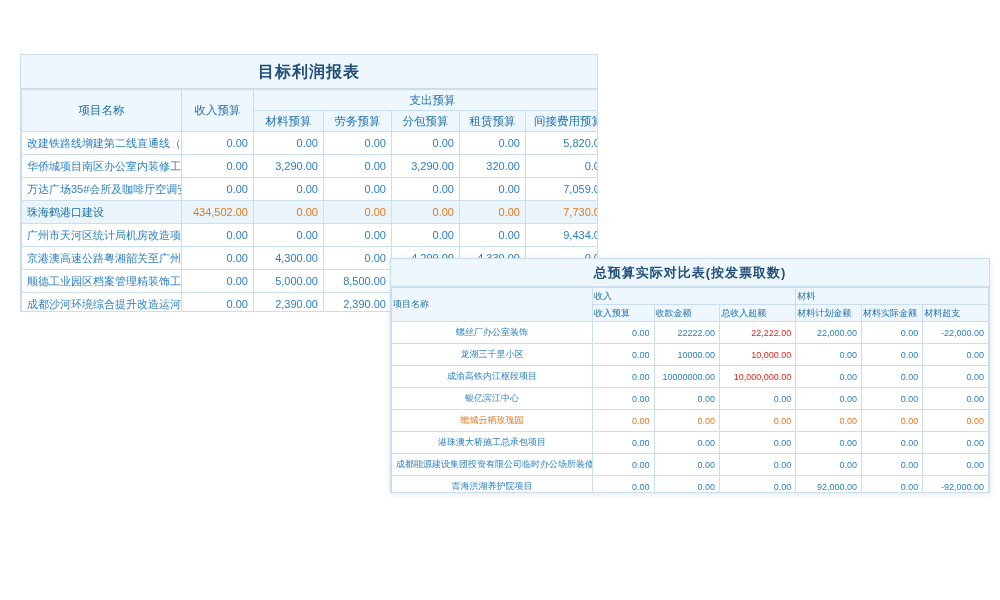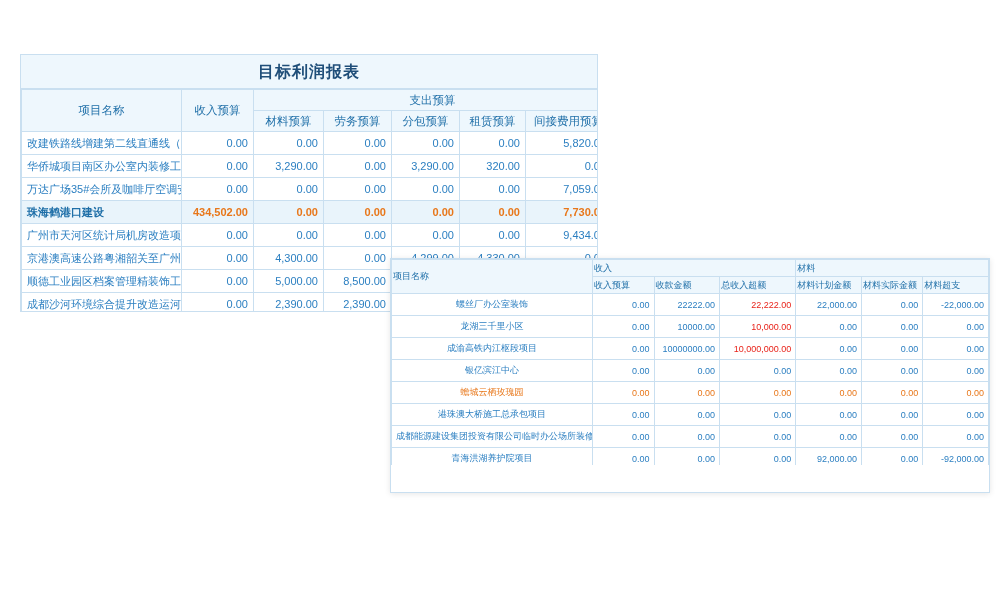--- a/index.html
+++ b/index.html
@@ -102,21 +102,21 @@
     white-space: nowrap;
     overflow: hidden;
   }
   #tbl-profit td.num {
     text-align: right;
     font-family: "Liberation Sans", sans-serif;
   }
   #tbl-profit tr.highlight td {
     background: #e9f4fb;
     color: #e8771a;
-    font-weight: bold;
+    font-weight: normal;
   }
   #tbl-profit tr.highlight td.name {
     color: #1f6fa8;
   }
 
   
   #tbl-compare {
     font-size: 9px;
   }
   #tbl-compare th {
@@ -259,20 +259,21 @@
               <td class="num">0.00</td>
               <td class="num">0.00</td>
               <td class="num">0.00</td>
             </tr>
           </tbody>
       </table>
     </div>
   </div>
 
   <div class="panel" id="panel-compare">
+    <div class="panel-title">总预算实际对比表(按发票取数)</div>
     <div class="clip" style="height:206px;">
       <table class="grid" id="tbl-compare">
         <colgroup>
           <col style="width:190px">
           <col style="width:58px">
           <col style="width:62px">
           <col style="width:72px">
           <col style="width:62px">
           <col style="width:58px">
           <col style="width:62px">

